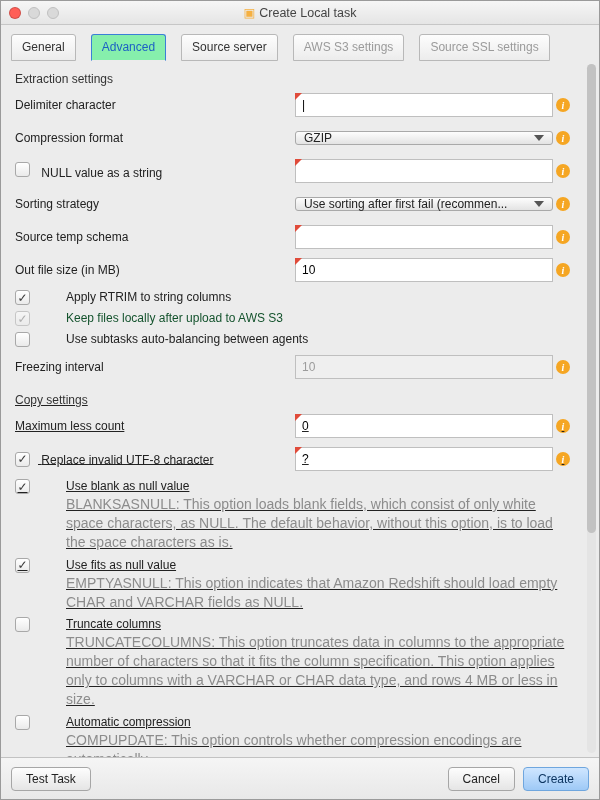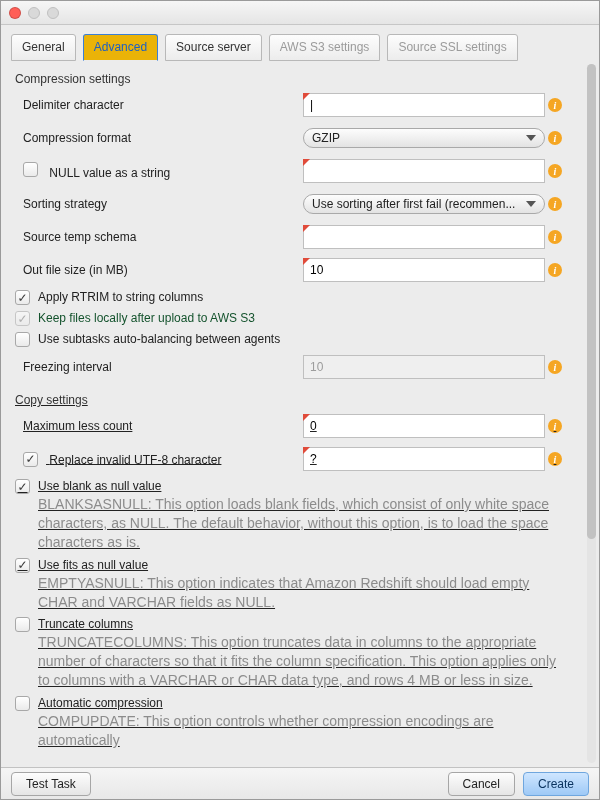--- a/index.html
+++ b/index.html
@@ -10,105 +10,108 @@
   .titlebar { height:24px; display:flex; align-items:center; padding:0 8px; border-bottom:1px solid #c6c6c6;
               background:linear-gradient(#f6f6f6,#e5e5e5); position:relative; }
   .tb-buttons { display:flex; gap:7px; }
   .tb-btn { width:12px; height:12px; border-radius:50%; border:1px solid rgba(0,0,0,.18); }
   .tb-close { background:#ff5f57; }
   .tb-min, .tb-max { background:#d9d9d9; border-color:#c0c0c0; }
   .tb-title { position:absolute; left:0; right:0; text-align:center; font-size:12.5px; color:#444; pointer-events:none; }
   .tb-title .pkg { color:#f5b041; margin-right:4px; }
 
   
-  .tabs { display:flex; gap:4px; padding:8px 10px 0 10px; }
+  .tabs { display:flex; gap:12px; padding:8px 10px 0 10px; }
   .tab { padding:5px 10px 6px; border:1px solid #b8b8b8; background:linear-gradient(#fdfdfd,#ececec);
          border-bottom:1px solid #b8b8b8; border-radius:3px 3px 0 0; margin-right:3px; font-size:12px; color:#333;
          position:relative; top:1px; cursor:default; }
-  .tab.active { border:1.5px solid #3b7fd6; border-bottom:1px solid #ececec; color:#1d5fc4; background:#eab308; z-index:3; }
+  .tab.active { border:1.5px solid #3b7fd6; border-bottom:1px solid #ececec; color:#1d5fc4; background:#86efac; z-index:3; }
   .tab.disabled { color:#9b9b9b; }
 
   
   .scroll { flex:1; overflow:hidden; position:relative; }
   .scroll-inner { position:absolute; inset:0 14px 0 0; padding:6px 12px 10px 14px; overflow:hidden; }
   .scrollbar { position:absolute; top:4px; right:3px; bottom:4px; width:9px; }
   .scrolltrack { position:absolute; inset:0; border-radius:5px; background:#e4e4e4; }
   .scrollthumb { position:absolute; left:0; right:0; top:0; height:68%; background:#c2c2c2; border-radius:5px; }
 
   
   .grp { border:1px solid #c9c9c9; border-radius:2px; margin:10px 0 0 0; padding:10px 8px 8px 8px; position:relative; }
   .grp-legend { position:absolute; top:-8px; left:6px; background:#ececec; padding:0 4px; color:#333; }
 
   .grp.nobox { border:none; padding:0; margin-top:6px; }
   .grp.nobox .grp-legend { position:static; background:transparent; padding:0; margin-bottom:4px; display:block; }
 
-  .row { display:flex; align-items:center; min-height:28px; margin:5px 8px; }
+  .row { display:flex; align-items:center; min-height:28px; margin:5px 0; }
   .lbl { width:280px; flex-shrink:0; color:#222; }
   .fld { flex:1; display:flex; align-items:center; }
   .info { width:20px; display:flex; justify-content:center; }
   .info-i { width:14px; height:14px; border-radius:50%; background:#f5a623; color:#fff; font-weight:bold;
             font-size:10px; display:flex; align-items:center; justify-content:center; font-family:Georgia,serif; font-style:italic;}
 
   input[type=text].txt {
     width:100%; height:24px; border:1px solid #bfbfbf; background:#fff; padding:0 6px; font-size:12px; outline:none;
   }
   
   .req { position:relative; }
   .req::before { content:""; position:absolute; left:0; top:0; width:0; height:0;
                  border-top:7px solid #e04b3a; border-right:7px solid transparent; z-index:2; }
 
-  .select { width:100%; height:20px; border:1px solid #a9a9a9; border-radius:11px;
+  .select { width:100%; height:14px; border:1px solid #a9a9a9; border-radius:3px;
             background:linear-gradient(#fdfdfd,#e3e3e3); display:flex; align-items:center; padding:0 22px 0 8px;
             position:relative; color:#222; }
   .select .caret { position:absolute; right:8px; top:50%; transform:translateY(-50%); width:0; height:0;
                    border-left:5px solid transparent; border-right:5px solid transparent; border-top:6px solid #555; }
 
   .cb { width:15px; height:15px; border:1px solid #a8a8a8; border-radius:3px; background:linear-gradient(#fff,#eaeaea);
         margin-right:8px; display:inline-flex; align-items:center; justify-content:center; flex-shrink:0; }
   .cb.checked::after { content:"✓"; font-size:12px; color:#3a3a3a; line-height:1; }
   .cb.dim { opacity:.55; }
   .cb.checked.dim::after { color:#7d7d7d; }
 
   .chkrow { display:flex; align-items:flex-start; margin:6px 0; }
-  .chktxt { flex:1; }
+  .chktxt { flex:1;margin-left:28px; }
   .chktxt .desc { color:#8c8c8c; font-size:14px; line-height:1.35; margin-top:2px; padding-right:4px; }
   .disabled-input { background:#efefef !important; color:#9c9c9c; }
 
   
-  .footer { height:32px; border-top:1px solid #c2c2c2; background:linear-gradient(#f5f5f5,#e8e8e8);
+  .footer { height:42px; border-top:1px solid #c2c2c2; background:linear-gradient(#f5f5f5,#e8e8e8);
             display:flex; align-items:center; padding:0 10px; gap:8px; }
   .spacer { flex:1; }
   .btn { height:24px; padding:0 14px; border:1px solid #a6a6a6; border-radius:4px;
          background:linear-gradient(#fdfdfd,#e5e5e5); font-size:12px; color:#222; display:flex; align-items:center; }
   .btn.primary { background:linear-gradient(#cfe6ff,#9ec9f6); border-color:#6fa6de; color:#0a335f; }
 </style>
 </head>
 <body>
 
 <div class="titlebar">
   <div class="tb-buttons">
     <div class="tb-btn tb-close"></div>
     <div class="tb-btn tb-min"></div>
     <div class="tb-btn tb-max"></div>
   </div>
+  <div class="tb-title">
+    <span class="pkg">▣</span><span>Create Local task</span>
+  </div>
 </div>
 
 <div class="tabs">
   <div class="tab">General</div>
   <div class="tab active">Advanced</div>
   <div class="tab">Source server</div>
   <div class="tab disabled">AWS S3 settings</div>
   <div class="tab disabled">Source SSL settings</div>
 </div>
 
 <div class="scroll">
   <div class="scroll-inner">
 
     <div class="grp nobox">
-      <span class="grp-legend">Compression settings</span>
+      <span class="grp-legend">Extraction settings</span>
 
       <div class="row">
         <div class="lbl">Delimiter character</div>
         <div class="fld req">
             <input type="text" class="txt" value="|" style="">
           </div>
         <div class="info">
             <div class="info-i">i</div>
           </div>
       </div>

